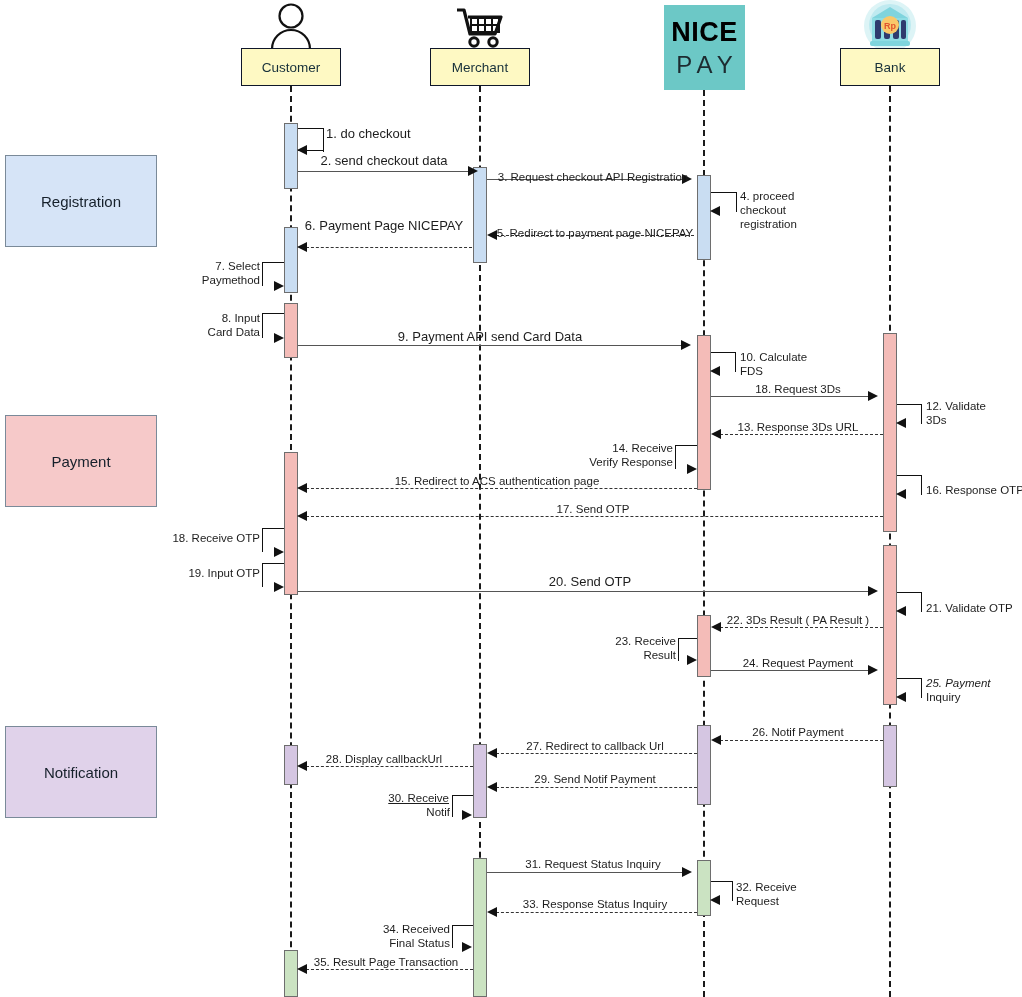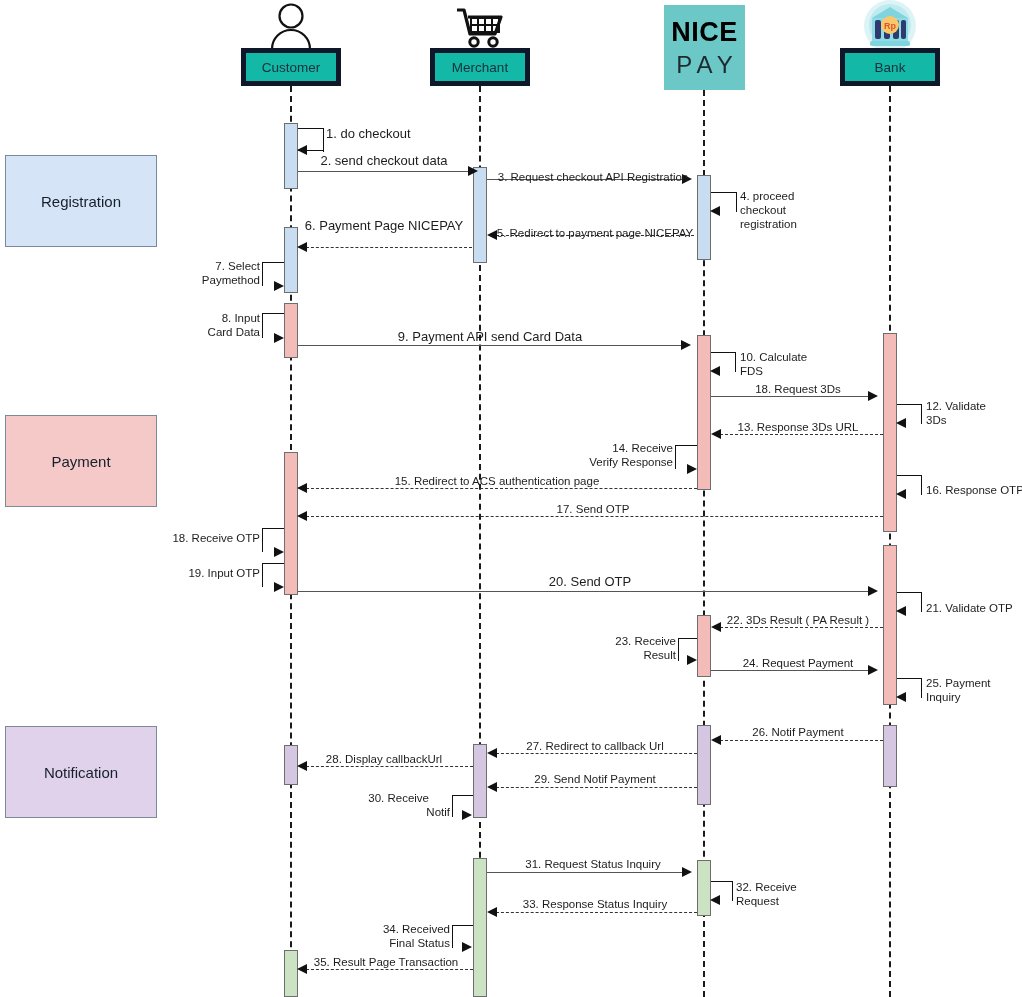--- a/index.html
+++ b/index.html
@@ -4,21 +4,21 @@
 <style>
   html,body{margin:0;padding:0;background:#ffffff;}
   body{width:1022px;height:997px;font-family:"Liberation Sans",sans-serif;color:#1a1a1a;overflow:hidden;}
   #stage{position:relative;width:1022px;height:997px;}
 
   
   .phase{position:absolute;border:1px solid #7a8a99;display:flex;align-items:center;justify-content:center;
          font-size:15px;color:#16202b;text-align:center;box-sizing:border-box;}
 
   
-  .actor-box{position:absolute;background:#14b8a6;border:5px solid #0f172a;box-sizing:border-box;
+  .actor-box{position:absolute;background:#fef9c3;border:1px solid #0f172a;box-sizing:border-box;
              display:flex;align-items:center;justify-content:center;font-size:13.5px;color:#17303a;}
   .actor-logo{position:absolute;background:#6cc8c6;box-sizing:border-box;display:flex;flex-direction:column;
               align-items:center;justify-content:center;line-height:1;}
   .logo-nice{font-size:27px;font-weight:bold;color:#000000;letter-spacing:.5px;}
   .logo-pay{font-size:24px;color:#1d2b30;letter-spacing:6px;margin-top:7px;margin-left:6px;}
 
   .actor-icon{position:absolute;}
 
   
   .lifeline{position:absolute;width:0;border-left:2px dashed #1a1a1a;}
@@ -228,42 +228,42 @@
   <div class="arrow arrow-r" style="left:687px;top:655px;"></div>
   <div class="msg-label rt" style="left:580px;top:634px;width:96px;">23. Receive</div>
   <div class="msg-label rt" style="left:580px;top:648px;width:96px;">Result</div>
 
   <div class="msg-line solid" style="left:711px;top:670px;width:158px;"></div>
   <div class="arrow arrow-r" style="left:868px;top:665px;"></div>
   <div class="msg-label ctr" style="left:798px;top:656px;">24. Request Payment</div>
 
   <div class="selfloop" style="left:897px;top:678px;width:25px;height:20px;border-bottom:none;"></div>
   <div class="arrow arrow-l" style="left:896px;top:692px;"></div>
-  <div class="msg-label" style="left:926px;top:676px;">25. Payment</div>
+  <div class="msg-label" style="left:926px;top:676px;font-style:italic;">25. Payment</div>
   <div class="msg-label" style="left:926px;top:690px;">Inquiry</div>
 
   <div class="msg-line dashed" style="left:720px;top:740px;width:163px;"></div>
   <div class="arrow arrow-l" style="left:711px;top:735px;"></div>
   <div class="msg-label ctr" style="left:798px;top:725px;">26. Notif Payment</div>
 
   <div class="msg-line dashed" style="left:496px;top:753px;width:201px;"></div>
   <div class="arrow arrow-l" style="left:487px;top:748px;"></div>
   <div class="msg-label ctr" style="left:595px;top:739px;">27. Redirect to callback Url</div>
 
   <div class="msg-line dashed" style="left:306px;top:766px;width:167px;"></div>
   <div class="arrow arrow-l" style="left:297px;top:761px;"></div>
   <div class="msg-label ctr" style="left:384px;top:752px;">28. Display callbackUrl</div>
 
   <div class="msg-line dashed" style="left:496px;top:787px;width:201px;"></div>
   <div class="arrow arrow-l" style="left:487px;top:782px;"></div>
   <div class="msg-label ctr" style="left:595px;top:772px;">29. Send Notif Payment</div>
 
   <div class="selfloop left" style="left:452px;top:795px;width:21px;height:22px;border-bottom:none;"></div>
   <div class="arrow arrow-r" style="left:462px;top:810px;"></div>
-  <div class="msg-label rt" style="left:334px;top:791px;width:95px;">30. Receive</div>
+  <div class="msg-label rt" style="left:354px;top:791px;width:95px;text-decoration:underline;">30. Receive</div>
   <div class="msg-label rt" style="left:355px;top:805px;width:95px;">Notif</div>
 
   <div class="msg-line solid" style="left:487px;top:872px;width:196px;"></div>
   <div class="arrow arrow-r" style="left:682px;top:867px;"></div>
   <div class="msg-label ctr" style="left:593px;top:857px;">31. Request Status Inquiry</div>
 
   <div class="selfloop" style="left:711px;top:881px;width:22px;height:20px;border-bottom:none;"></div>
   <div class="arrow arrow-l" style="left:710px;top:895px;"></div>
   <div class="msg-label" style="left:736px;top:880px;">32. Receive</div>
   <div class="msg-label" style="left:736px;top:894px;">Request</div>

